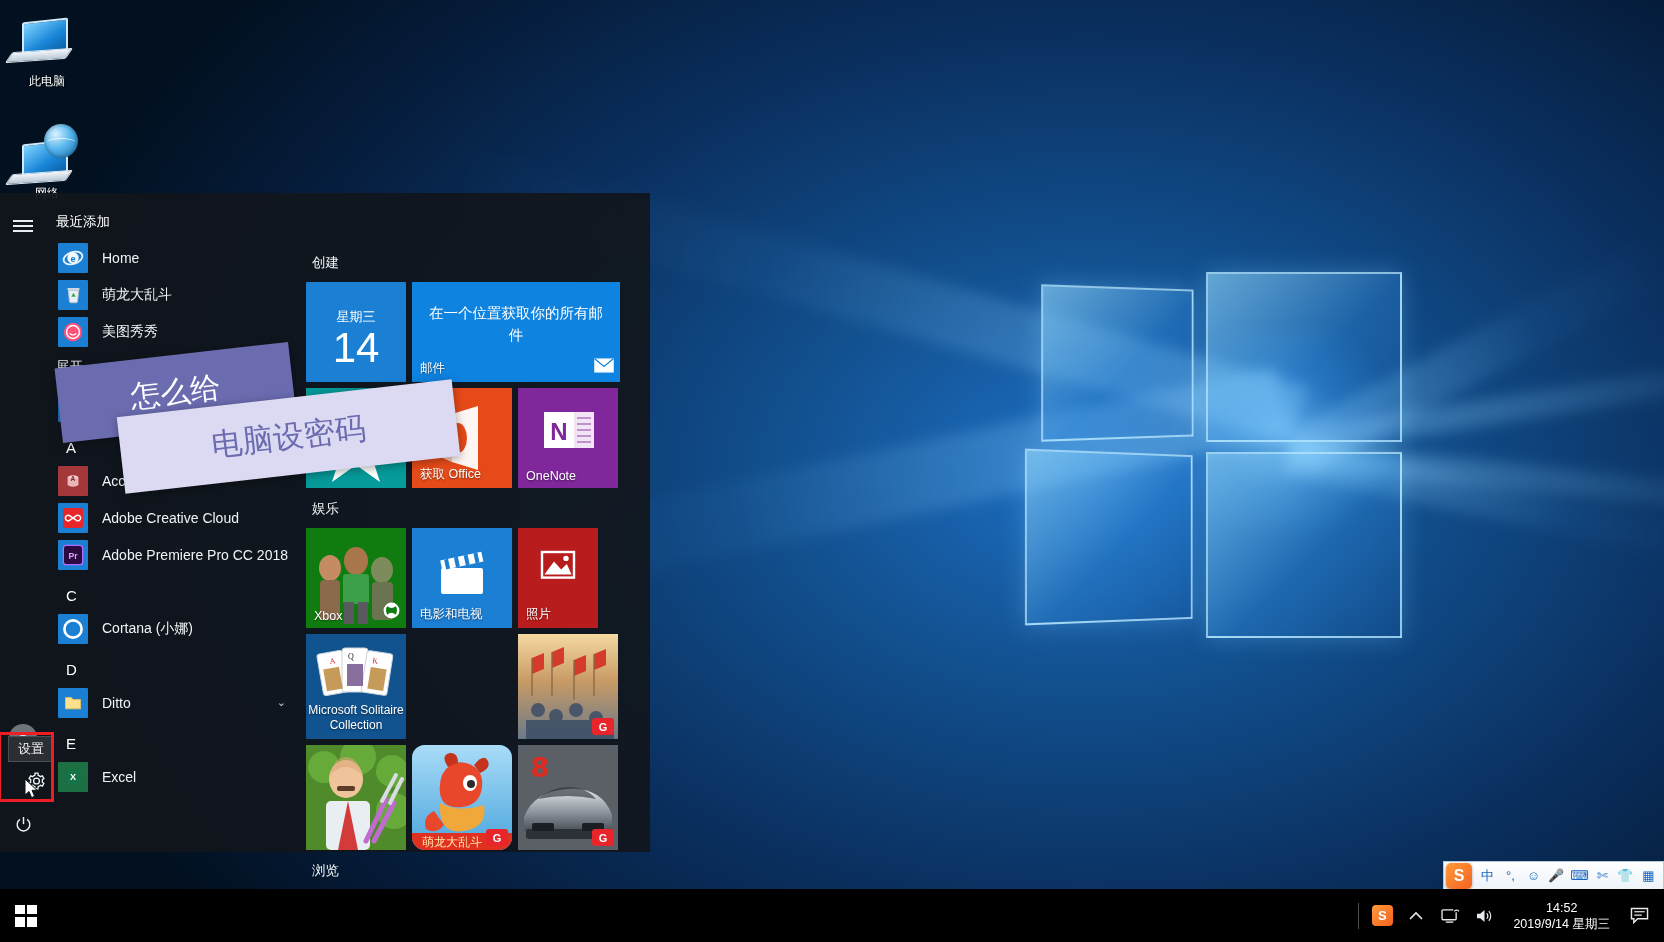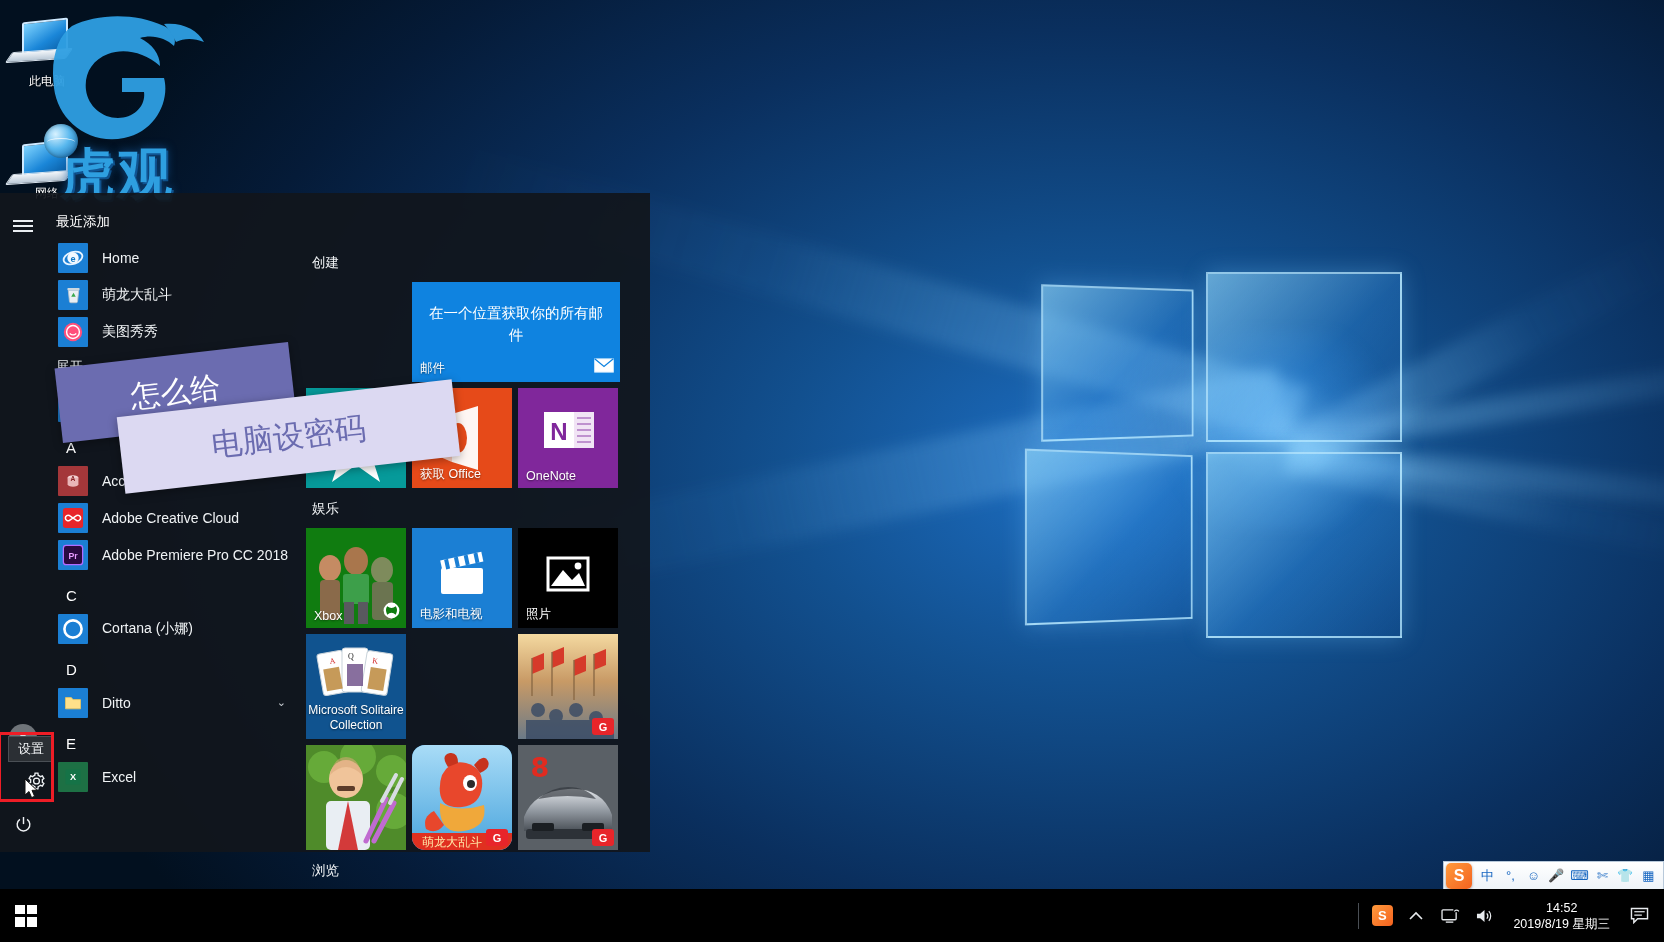--- a/index.html
+++ b/index.html
@@ -221,29 +221,20 @@
     </div>
     <div class="desk-icon" style="left:4px; top:128px;">
       <span class="glyph">
         <span class="monitor" style="top:14px;"></span>
           <span class="kb" style="top:44px;"></span>
         <span class="globe"></span>
       </span>
       <span class="cap">网络</span>
     </div>
 
-    <div class="watermark">
-      <svg width="210" height="150" viewBox="0 0 210 150">
-        <g fill="#2f9fe2" opacity="0.95">
-          <path d="M58 18 C82 6, 120 4, 150 18 C158 22, 163 30, 160 38 C152 30, 138 26, 126 30 C138 36, 146 46, 146 58 C130 44, 110 40, 94 46 C78 52, 70 66, 72 82 C74 98, 88 110, 104 110 C120 110, 132 98, 130 84 L108 84 L108 70 L150 70 C156 92, 142 124, 110 130 C74 137, 44 112, 40 80 C36 50, 44 28, 58 18 Z"></path>
-          <path d="M150 16 C168 14, 184 22, 190 34 C180 30, 170 30, 162 34 C158 26, 154 20, 150 16 Z"></path>
-        </g>
-      </svg>
-      <div class="wm-text">虎观</div>
-    </div>
   </div>
 
   <div class="start-menu">
 
     <div class="rail">
       <div class="rail-btn hamburger">
         <div>
             <i></i>
             <i></i>
             <i></i>
@@ -387,20 +378,24 @@
         </span>
         <span class="app-name">Excel</span>
       </div>
     </div>
 
     <div class="tiles">
 
       <div class="grp-title">创建</div>
       <div class="grid" style="height:212px;">
 
+        <div class="tile" style="left:0;top:0;width:100px;height:100px;background:#1b7fd4;">
+          <div class="cal-day">星期三</div>
+          <div class="cal-num">14</div>
+        </div>
 
         <div class="tile" style="left:106px;top:0;width:208px;height:100px;background:#0f83e0;">
           <div class="mail-text">在一个位置获取你的所有邮件</div>
           <div class="label">邮件</div>
           <div class="corner">
             <svg width="20" height="15" viewBox="0 0 22 16">
               <rect x="0.7" y="0.7" width="20.6" height="14.6" fill="#ffffff" stroke="#d8ecfb"></rect>
               <path d="M0.7 0.7 L11 9 L21.3 0.7" fill="none" stroke="#0f83e0" stroke-width="1.4"></path>
             </svg>
           </div>
@@ -472,21 +467,21 @@
                   <rect x="33" y="28" width="4" height="10"></rect>
                   <rect x="43" y="28" width="4" height="10"></rect>
                   <rect x="53" y="28" width="4" height="10"></rect>
                   <rect x="63" y="28" width="4" height="10"></rect>
                 </g>
             </g>
           </svg>
           <div class="label">电影和电视</div>
         </div>
 
-        <div class="tile" style="left:212px;top:0;width:100px;height:100px;background:#000000;">
+        <div class="tile" style="left:212px;top:0;width:80px;height:100px;background:#b91c1c;">
           <svg class="art" viewBox="0 0 100 100">
             <rect x="30" y="30" width="40" height="32" fill="none" stroke="#ffffff" stroke-width="3"></rect>
             <path d="M33 58 L45 42 L54 52 L61 45 L67 58 Z" fill="#ffffff"></path>
             <circle cx="60" cy="38" r="3.4" fill="#ffffff"></circle>
           </svg>
           <div class="label">照片</div>
         </div>
 
         <div class="tile" style="left:0;top:106px;width:100px;height:105px;background:#10538f;">
           <svg class="art" viewBox="0 0 100 105">
@@ -662,21 +657,21 @@
       </div>
       <div class="tray-ico">
         <svg width="19" height="16" viewBox="0 0 20 17">
           <path d="M2 6 h3.4 L10 2.2 v12.6 L5.4 11 H2 z" fill="#e7eaed"></path>
           <path d="M12.4 5.6 a4.6 4.6 0 0 1 0 5.8" fill="none" stroke="#e7eaed" stroke-width="1.3"></path>
           <path d="M14.6 3.4 a7.6 7.6 0 0 1 0 10.2" fill="none" stroke="#e7eaed" stroke-width="1.3"></path>
         </svg>
       </div>
       <div class="clock">
         <div>14:52</div>
-        <div>2019/8/19 星期三</div>
+        <div>2019/9/14 星期三</div>
       </div>
       <div class="tray-ico">
         <svg width="19" height="17" viewBox="0 0 20 18">
           <path d="M1.5 1.5 h17 v11 h-10.5 l-4 4 v-4 h-2.5 z" fill="none" stroke="#e7eaed" stroke-width="1.5"></path>
           <g stroke="#e7eaed" stroke-width="1.3">
               <line x1="4.5" y1="5" x2="15.5" y2="5"></line>
               <line x1="4.5" y1="8.6" x2="12.5" y2="8.6"></line>
             </g>
         </svg>
       </div>

